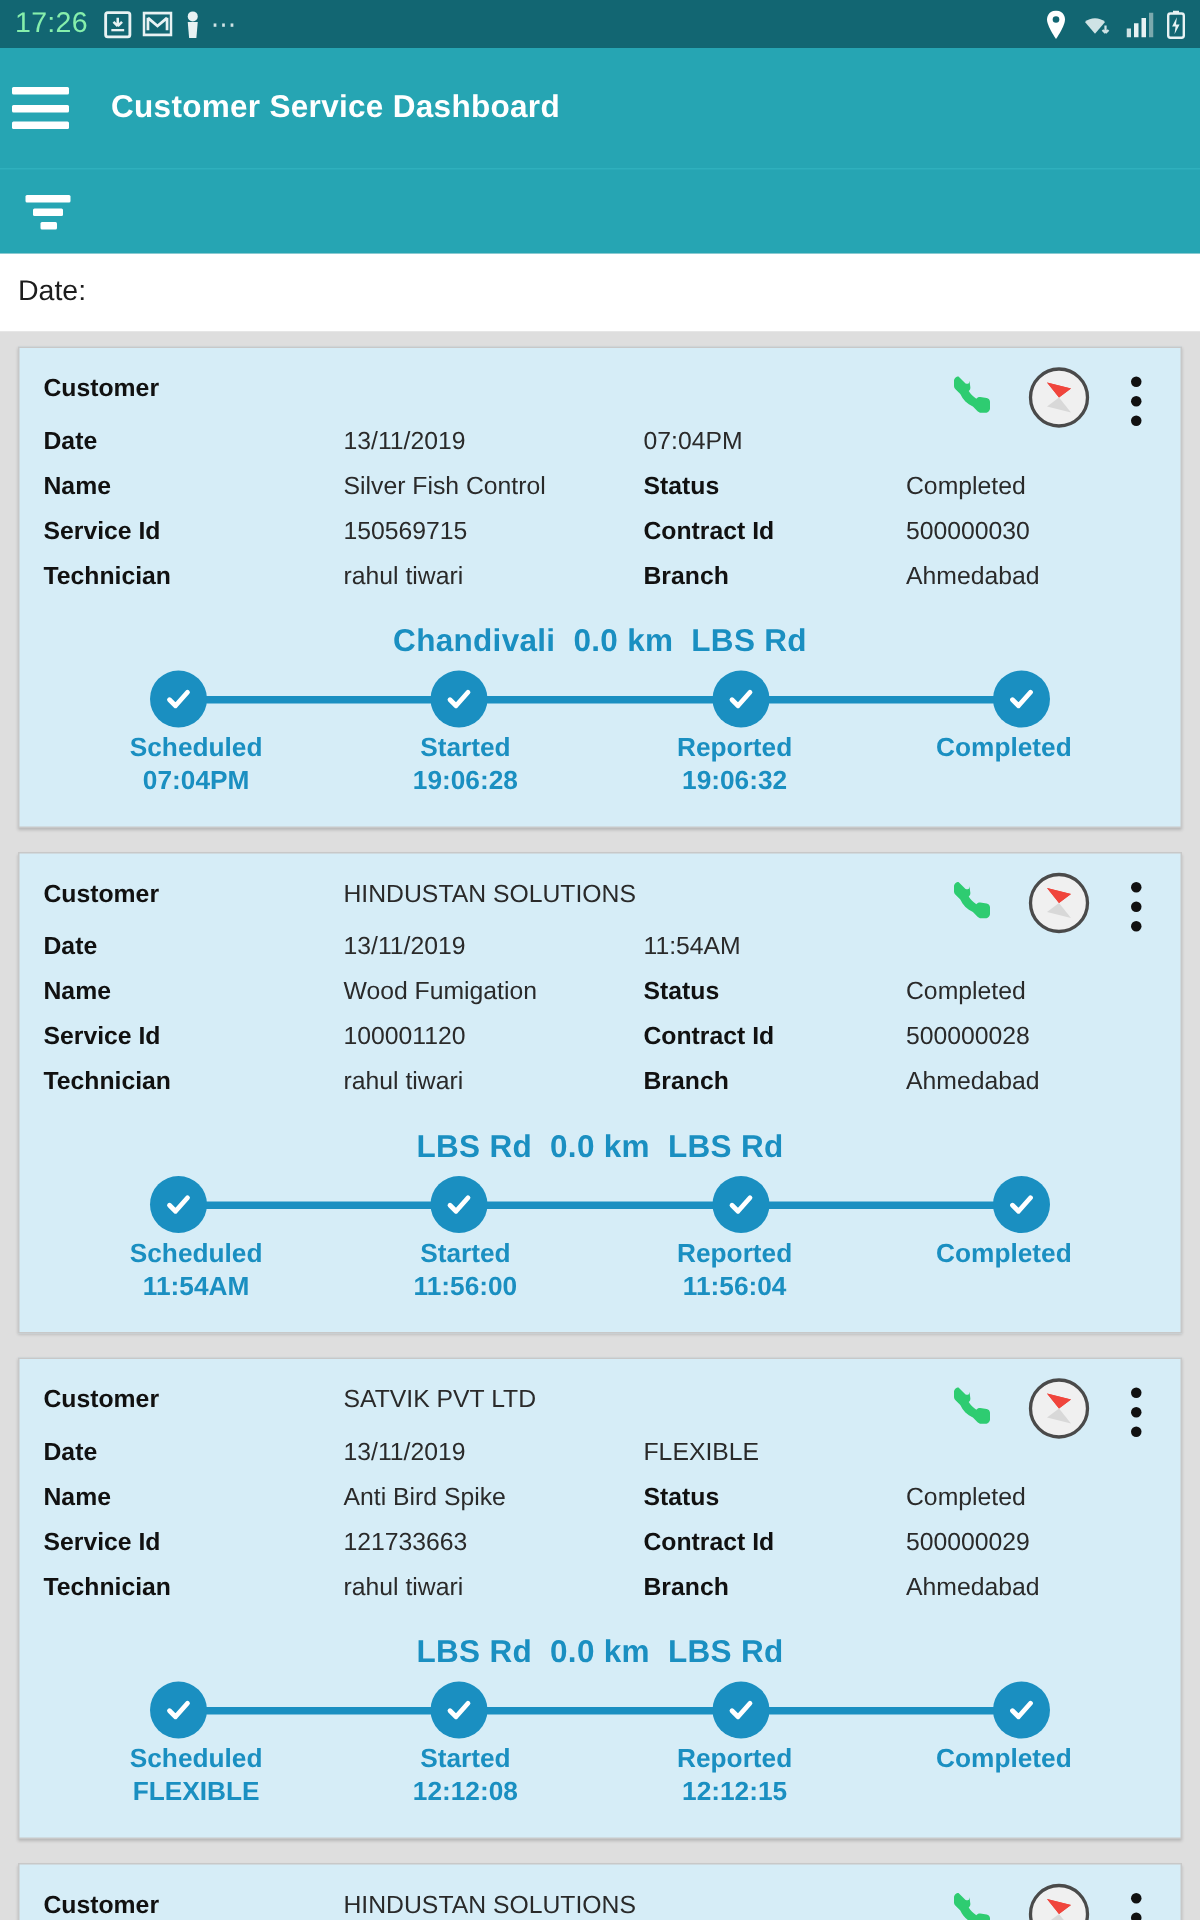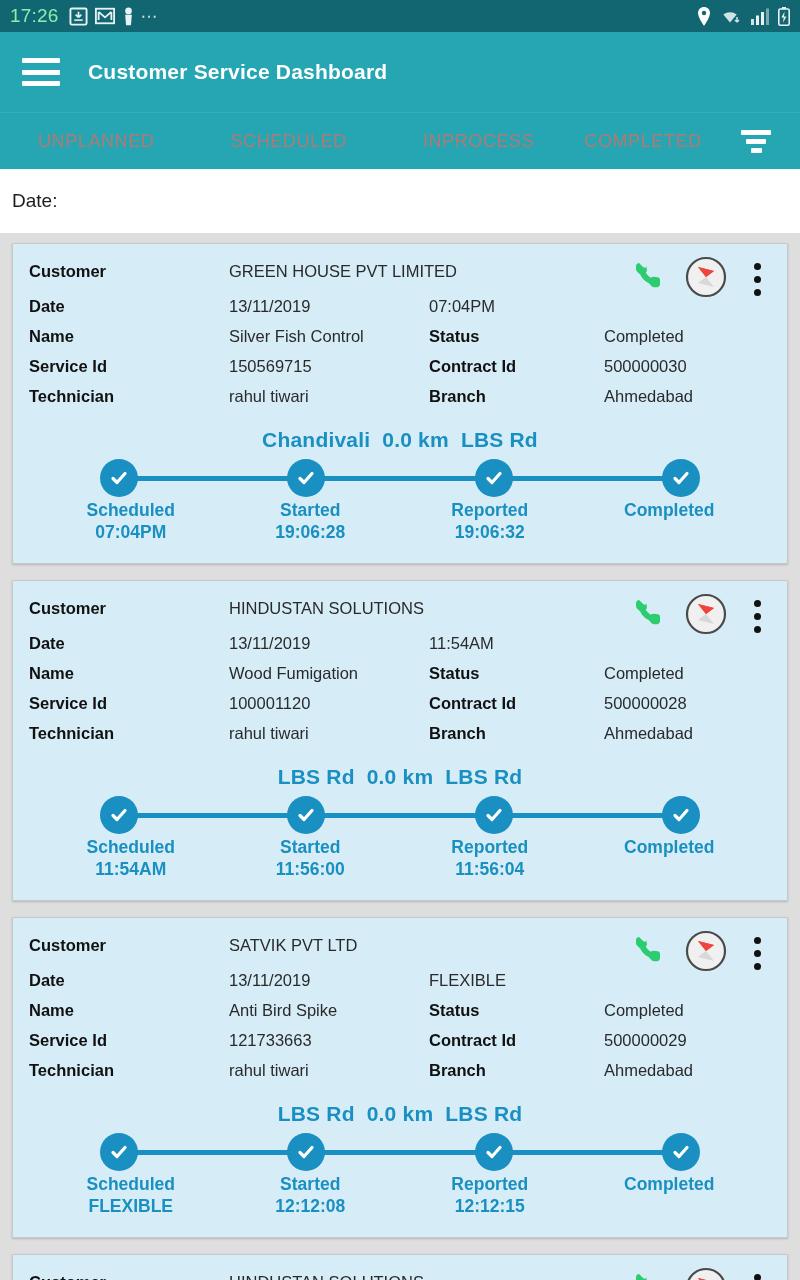--- a/index.html
+++ b/index.html
@@ -31,21 +31,21 @@
   .status-right { margin-left: auto; display: flex; align-items: center; gap: 9px; }
   .sicon { display: inline-flex; align-items: center; justify-content: center; }
   .dots-more { font-size: 17px; letter-spacing: 1px; color: #cfe3e5; margin-left: 6px; }
 
   
   .appbar {
     height: 80px;
     background: #26a5b3;
     display: flex;
     align-items: center;
-    padding-left: 22px;
+    padding-left: 8px;
   }
   .hamburger {
     width: 38px; height: 28px;
     display: flex; flex-direction: column; justify-content: space-between;
     cursor: pointer;
   }
   .hamburger span { display: block; height: 5px; background: #ffffff; border-radius: 1px; }
   .appbar-title {
     margin-left: 28px;
     color: #ffffff;
@@ -89,21 +89,21 @@
     gap: 4px; cursor: pointer;
     margin-right: 12px;
   }
   .filter-btn i { display: block; height: 5px; background: #ffffff; border-radius: 1px; }
   .filter-btn i:nth-child(1) { width: 30px; }
   .filter-btn i:nth-child(2) { width: 20px; }
   .filter-btn i:nth-child(3) { width: 11px; }
 
   
   .datebar {
-    height: 64px;
+    height: 52px;
     background: #ffffff;
     display: flex;
     align-items: center;
     padding-left: 12px;
   }
   .datebar .dlabel { font-size: 19px; color: #1d1d1d; }
   .datebar .dvalue { font-size: 19px; color: #1d1d1d; margin-left: 22px; letter-spacing: .3px; }
 
   
   .list {
@@ -274,26 +274,20 @@
 <div class="appbar">
   <div class="hamburger">
     <span></span>
       <span></span>
       <span></span>
   </div>
   <div class="appbar-title">Customer Service Dashboard</div>
 </div>
 
 <div class="tabbar">
-  <div class="tabs">
-    <div class="tab">UNPLANNED</div>
-    <div class="tab">SCHEDULED</div>
-    <div class="tab">INPROCESS</div>
-    <div class="tab">COMPLETED</div>
-  </div>
   <div class="filter-btn">
     <i></i>
       <i></i>
       <i></i>
   </div>
 </div>
 
 <div class="datebar">
   <div class="dlabel">Date:</div>
 </div>
@@ -317,21 +311,20 @@
       </span>
       <span class="kebab">
           <b></b>
           <b></b>
           <b></b>
         </span>
     </div>
 
     <div class="row customer-row">
       <div class="lbl c1">Customer</div>
-      <div class="val">GREEN HOUSE PVT LIMITED</div>
     </div>
 
     <div class="row detail-row">
       <div class="lbl c1">Date</div>
       <div class="val c2">13/11/2019</div>
       <div class="val c3">07:04PM</div>
     </div>
 
     <div class="row detail-row">
       <div class="lbl c1">Name</div>

